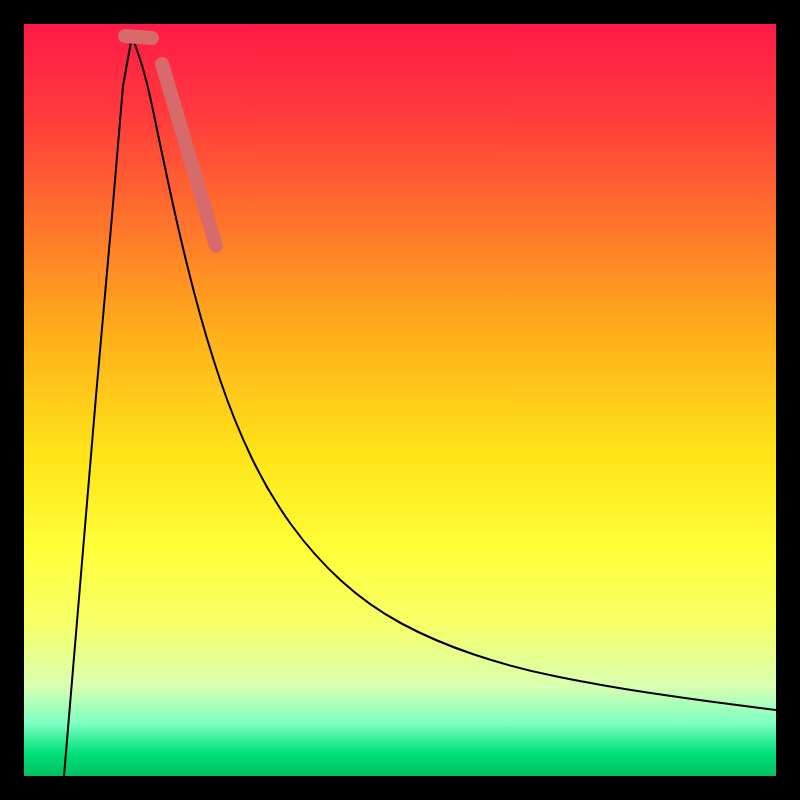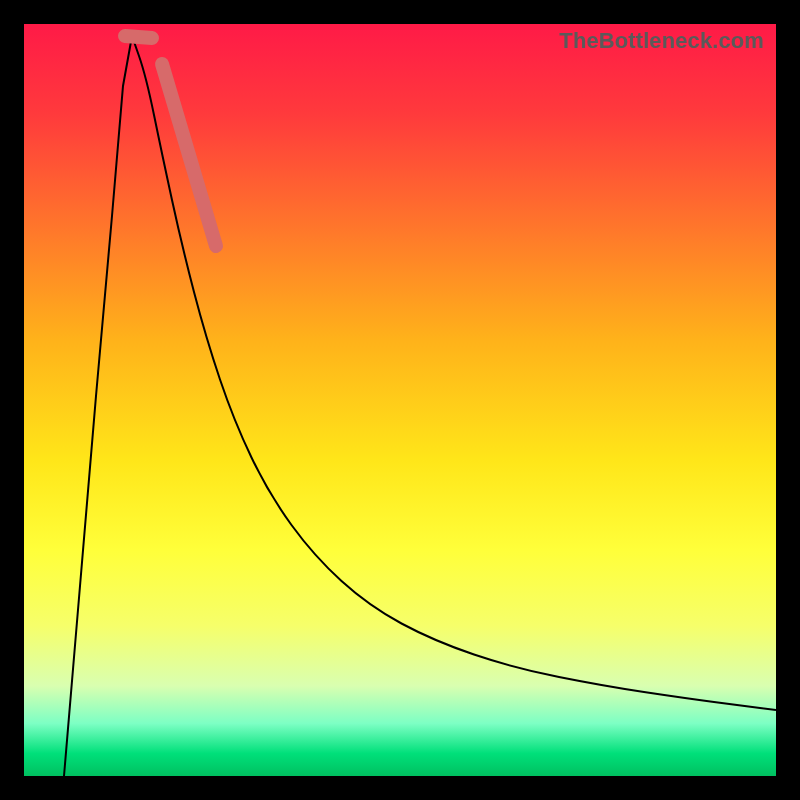--- a/index.html
+++ b/index.html
@@ -47,21 +47,20 @@
     stroke-width: 14;
     stroke-linecap: round;
     fill: none;
   }
 </style>
 </head>
 <body>
 
 <div class="frame">
   <div class="plot-area">
-    <div class="watermark">TheBottleneck.com</div>
     <svg class="curves" viewBox="0 0 752 752" preserveAspectRatio="none">
       <path id="left-curve" class="curve" d="M40 752 L56 562 L72 372 L88 192 L99 62 L108 12"></path>
       <path id="right-curve" class="curve" d="M108 12 Q 108 12 115 32 Q 122 52 130 91 Q 138 130 148 176 Q 158 222 170 268 Q 182 314 196 355.5 Q 210 397 227.5 433.5 Q 245 470 267.5 501 Q 290 532 317.5 557 Q 345 582 377.5 599.5 Q 410 617 450 630.5 Q 490 644 535 653 Q 580 662 620 668 Q 660 674 690 678 Q 720 682 736 684 L 752 686"></path>
       <line id="marker-0" class="marker" x1="101" y1="12" x2="128" y2="14" stroke-width="14" stroke="#d76a6a"></line>
       <line id="marker-1" class="marker" x1="138" y1="40" x2="192" y2="222" stroke-width="14" stroke="#d76a6a"></line>
     </svg>
   </div>
 </div>
 
 </body></html>

